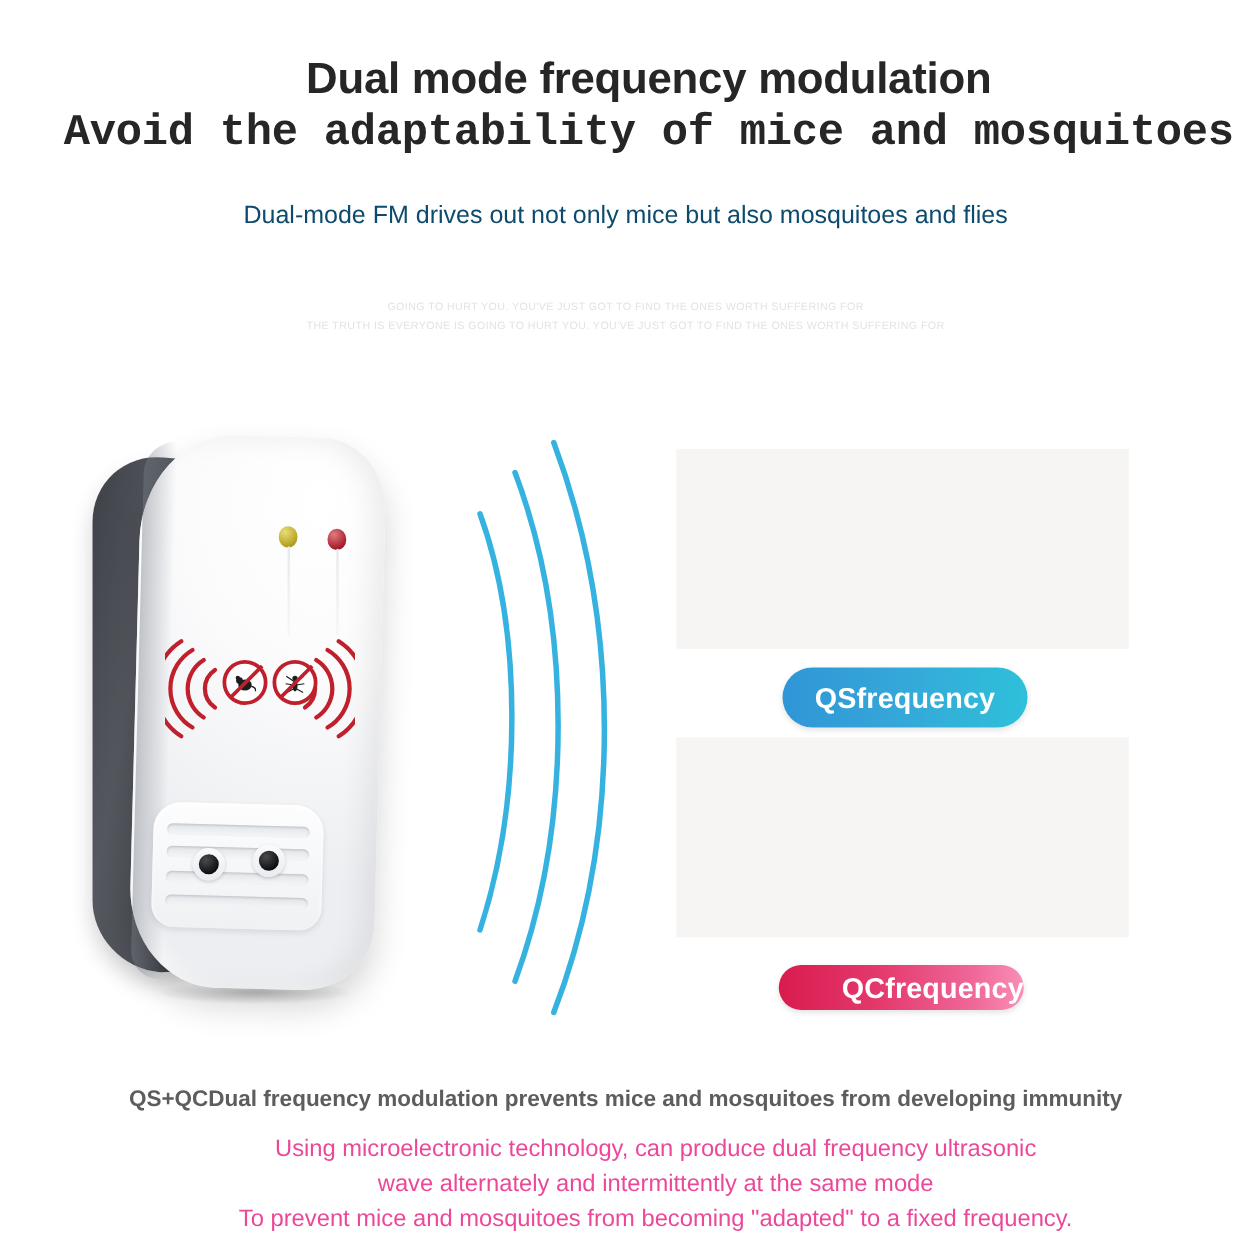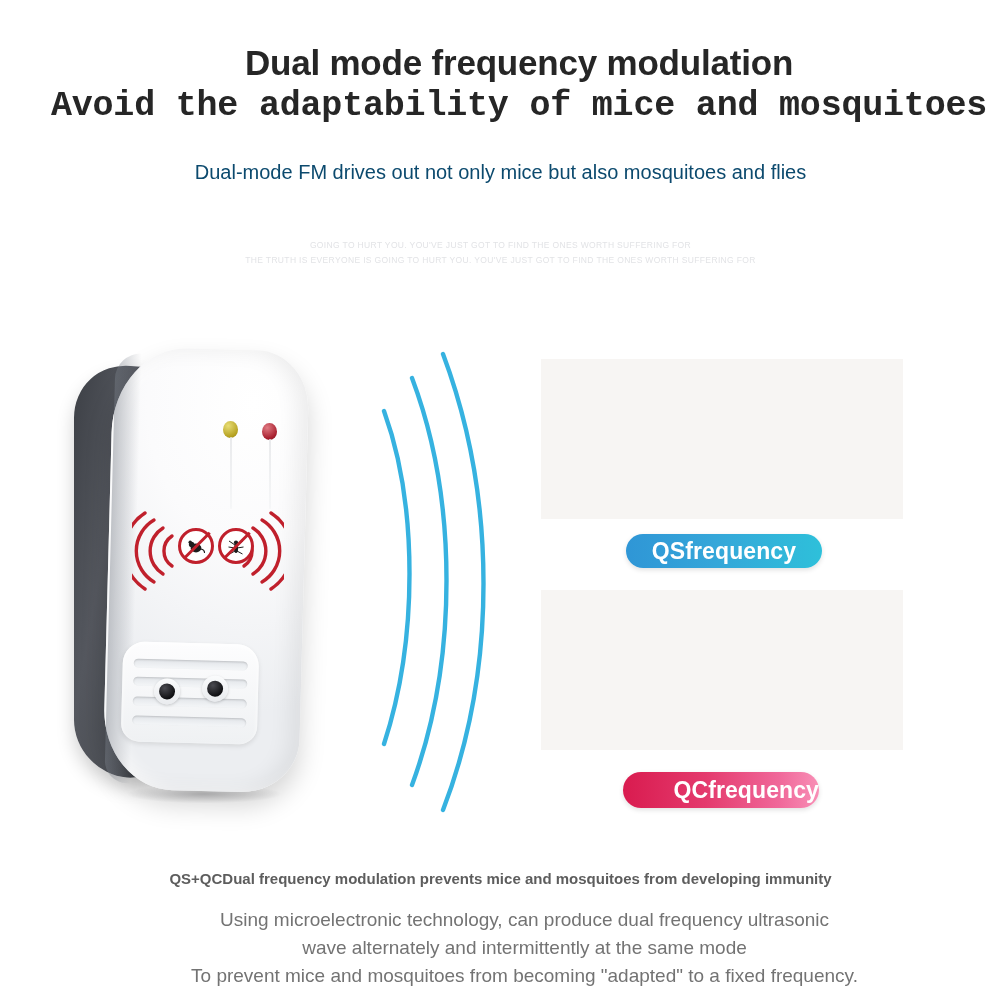--- a/index.html
+++ b/index.html
@@ -114,34 +114,34 @@
   .panel.qc{left:541px;top:590px;width:362px;height:160px;}
   .panel svg{display:block;width:100%;height:100%;}
 
   
   .badge{
     position:absolute;border-radius:24px;color:#fff;
     font-size:23px;font-weight:bold;letter-spacing:.1px;
     display:flex;align-items:center;justify-content:center;
     box-shadow:0 2px 5px rgba(0,0,0,.12);
   }
-  .badge.qs{left:626px;top:534px;width:196px;height:34px;
+  .badge.qs{left:626px;top:534px;width:196px;height:48px;
     background:linear-gradient(90deg,#2f96d6 0%,#35a6d9 45%,#2ec0da 100%);}
   .badge.qc{left:623px;top:772px;width:196px;height:36px;
     background:linear-gradient(90deg,#d91b4f 0%,#e8partial 0%,#ef5f90 78%,#f780ab 100%);
     background:linear-gradient(90deg,#d91b4f 0%,#e43a6d 42%,#f0689a 80%,#f88fb6 100%);justify-content:flex-end;}
 
   
   .bottom-emph{
     position:absolute;left:0;right:0;top:866px;text-align:center;
-    color:#5d5d5d;font-size:15px;font-weight:bold;line-height:26px;
+    color:#5d5d5d;font-size:18px;font-weight:bold;line-height:26px;
   }
   .bottom-body{
     position:absolute;left:0;right:0;top:906px;text-align:center;
-    color:#737373;font-size:19px;line-height:28px;padding-left:48px;
+    color:#ec4899;font-size:19px;line-height:28px;padding-left:48px;
   }
   .bottom-body span{display:block;}
 </style>
 </head>
 <body>
 
 <div class="page">
 
   <div class="headline">
     <span class="l1">Dual mode frequency modulation</span>

